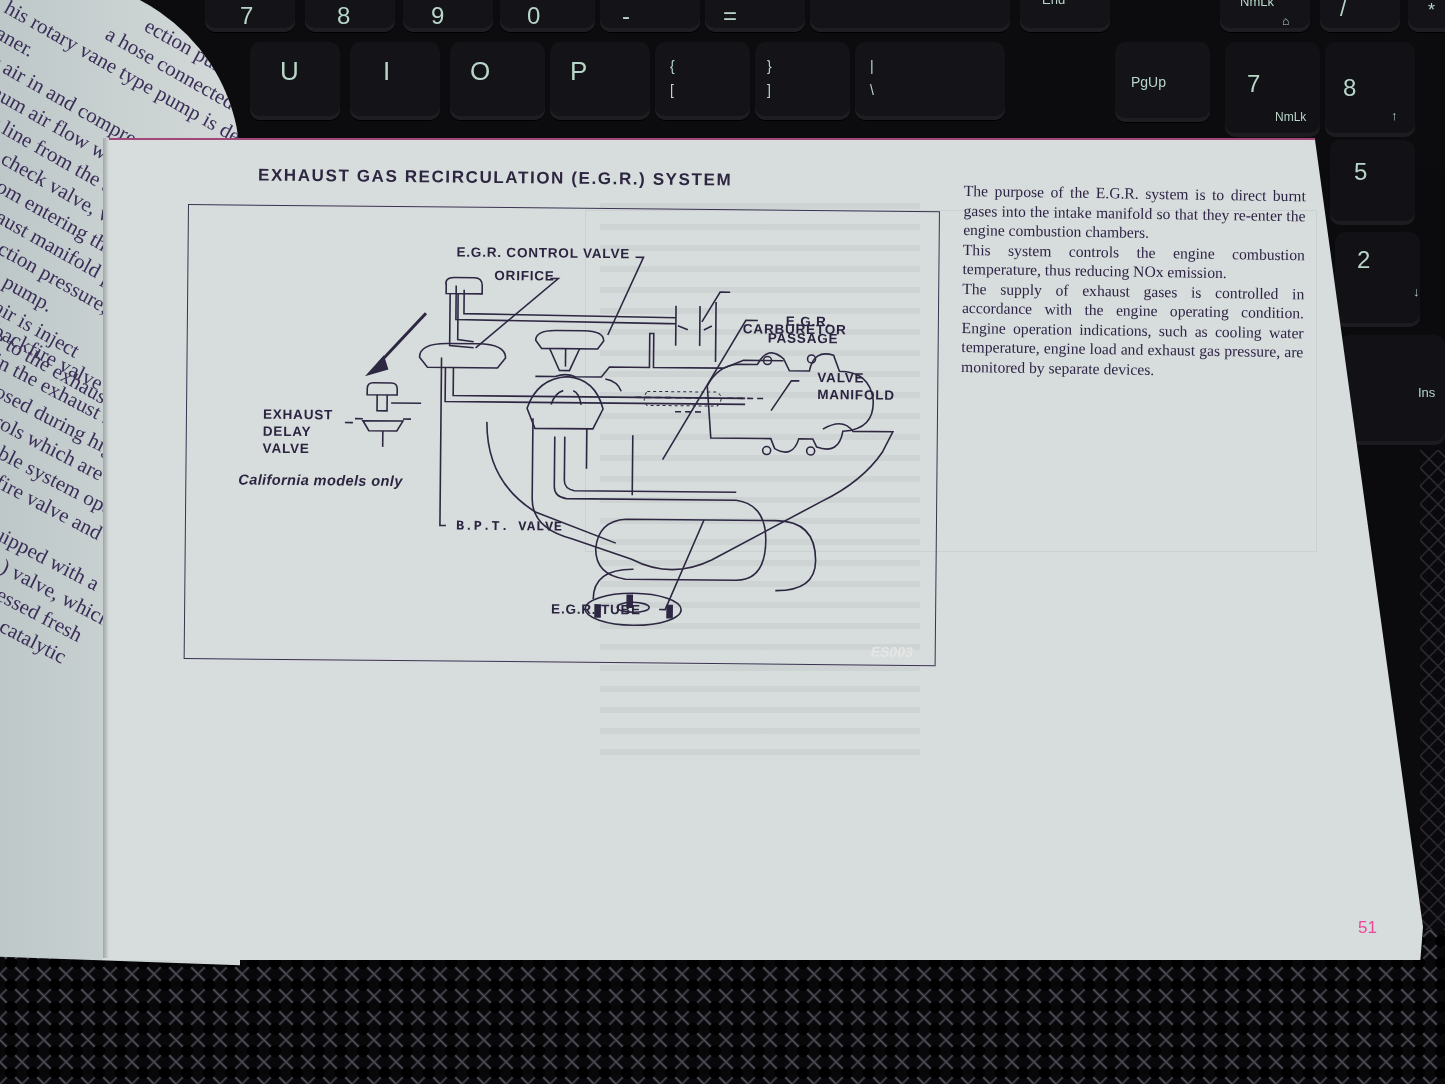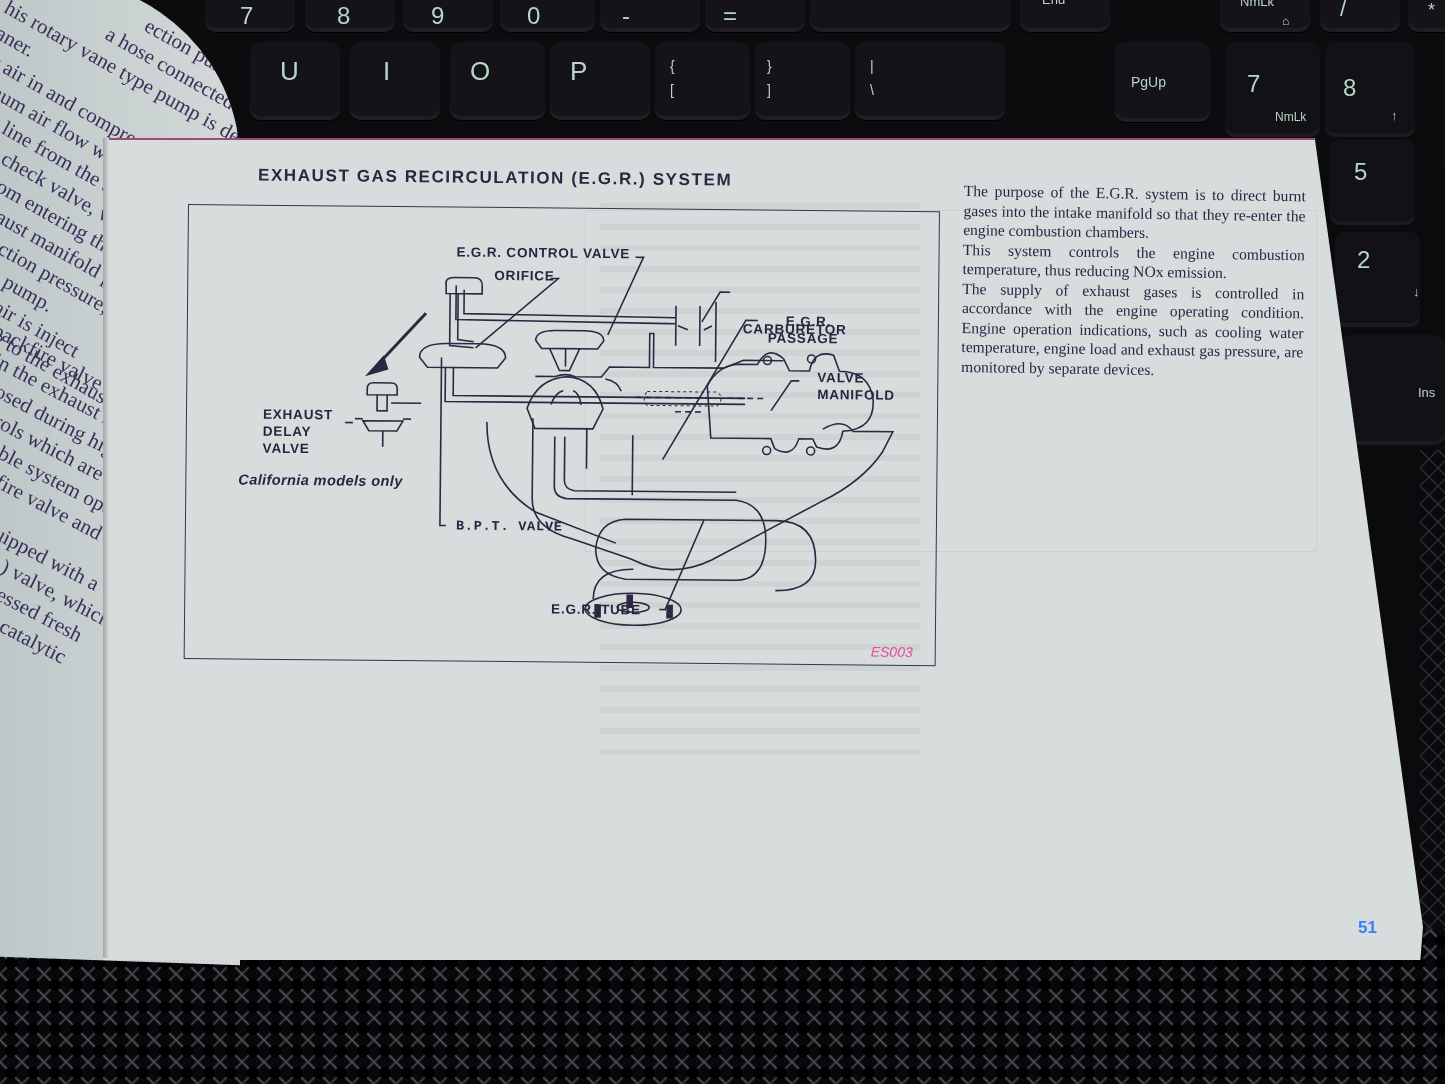--- a/index.html
+++ b/index.html
@@ -75,30 +75,30 @@
     position:absolute; left:188px; top:204px; width:750px; height:453px;
     border:1.6px solid #3a3350;
     transform:rotate(0.55deg); transform-origin:left top;
   }
   .fig-label {
     position:absolute; font-size:13.5px; font-weight:bold; color:#2b2440;
     letter-spacing:0.8px; white-space:nowrap; line-height:17px;
   }
   .fig-code {
     position:absolute; left:686px; top:432px; font-size:14px; font-style:italic;
-    font-weight:normal; color:#ec4899;
+    font-weight:bold; color:#e5e5e5;
   }
   .body-text {
     position:absolute; left:964px; top:181px; width:342px;
     font-family:"Liberation Serif", serif; font-size:15.6px; line-height:19.5px;
     color:#2d2445; text-align:justify; transform:rotate(0.9deg); transform-origin:left top;
   }
   .body-text p { margin:0; }
   .page-number {
-    position:absolute; left:1358px; top:918px; font-size:17px; font-weight:bold; color:#3b82f6;
+    position:absolute; left:1358px; top:918px; font-size:17px; font-weight:normal; color:#ec4899;
   }
   svg.diagram { position:absolute; left:0; top:0; }
 </style>
 </head>
 <body>
 
 <div class="keyboard">
 
   <div class="key" style="left:205px;top:-30px;width:90px;height:62px;">
       <span class="lbl" style="left:35px;top:32px;font-size:24px;">7</span>

